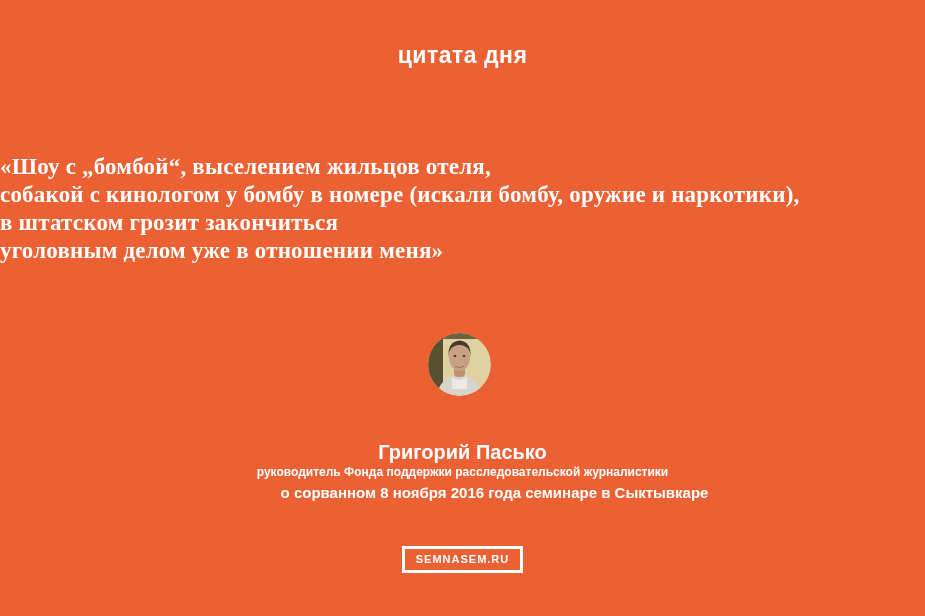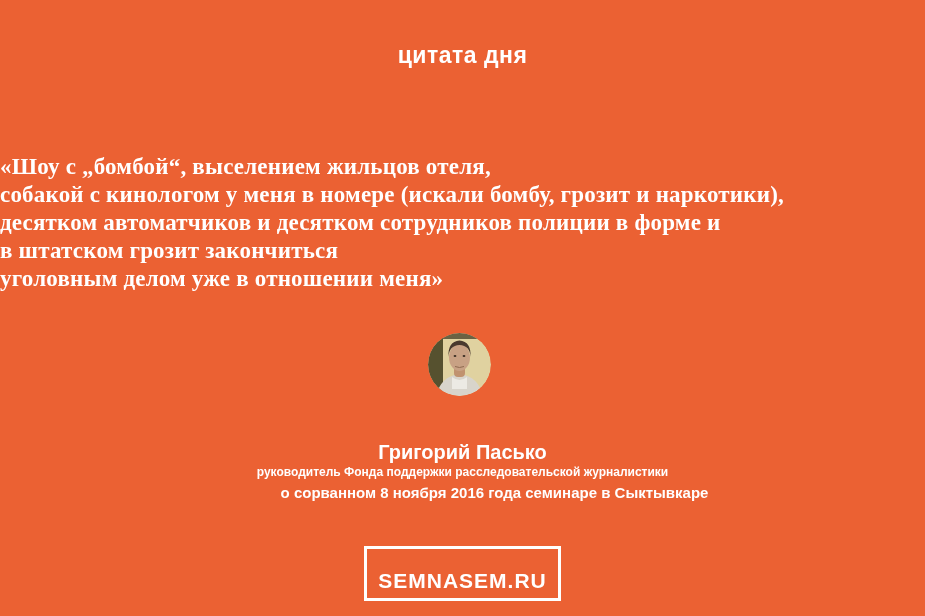--- a/index.html
+++ b/index.html
@@ -78,37 +78,36 @@
   .logo-wrap {
     position: absolute;
     top: 546px;
     left: 0;
     width: 100%;
     text-align: center;
   }
   .logo {
     display: inline-block;
     border: 3px solid #FFFFFF;
-    padding: 20px 11px 5px 11px;
-    font-size: 21px;
+    padding: 4px 11px 5px 11px;
+    font-size: 11px;
     font-weight: bold;
     letter-spacing: 1px;
   }
 </style>
 </head>
 <body>
 
 <div class="card">
 
   <div class="page-title">цитата дня</div>
 
   <div class="quote">
     <div class="quote-line">«Шоу с „бомбой“, выселением жильцов отеля,</div>
-    <div class="quote-line">собакой с кинологом у меня в номере (искали бомбу, грозит и наркотики),</div>
-    <div class="quote-line">десятком автоматчиков и десятком сотрудников полиции в форме и</div>
+    <div class="quote-line">собакой с кинологом у бомбу в номере (искали бомбу, оружие и наркотики),</div>
     <div class="quote-line">в штатском грозит закончиться</div>
     <div class="quote-line">уголовным делом уже в отношении меня»</div>
   </div>
 
   <div class="avatar">
     <span>
       <svg width="63" height="63" viewBox="0 0 63 63" xmlns="http://www.w3.org/2000/svg">
         <defs>
           <clipPath id="avclip">
               <circle cx="31.5" cy="31.5" r="31.5"></circle>

